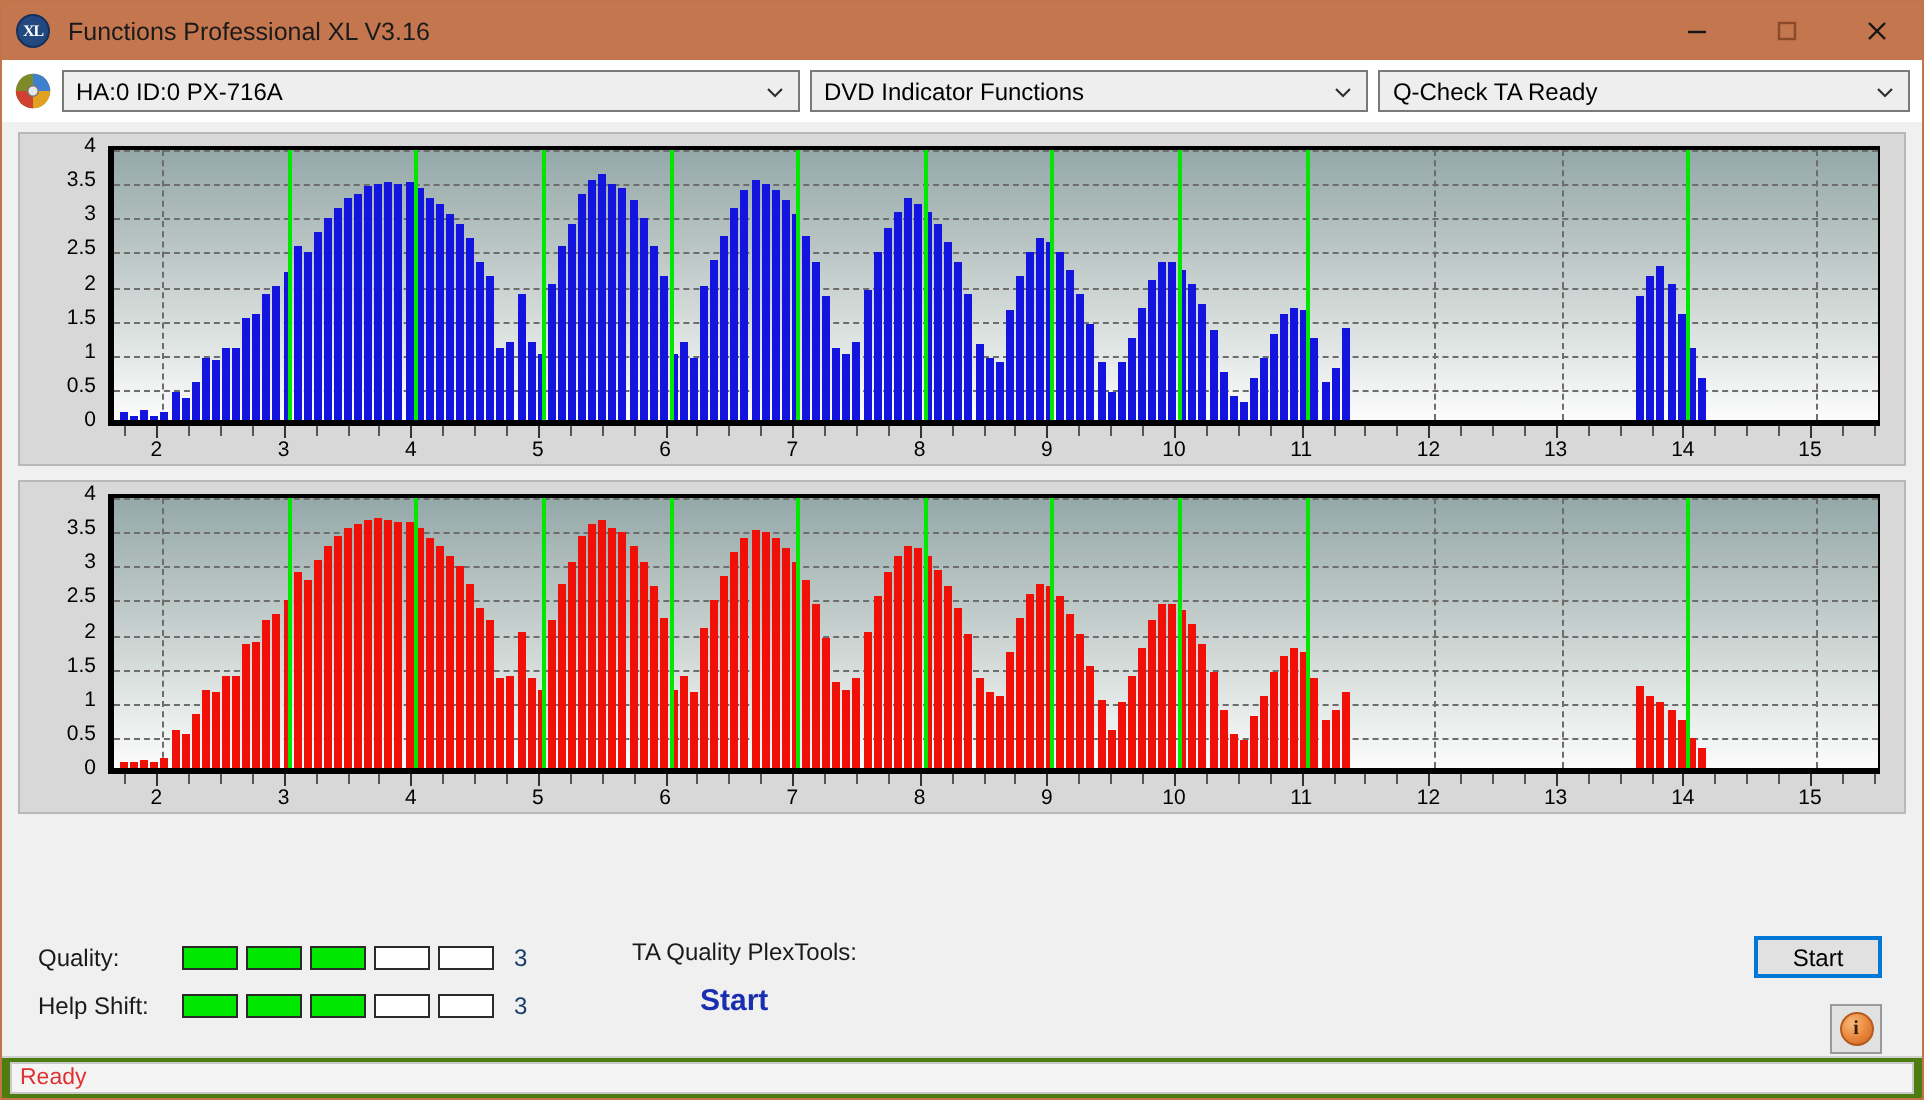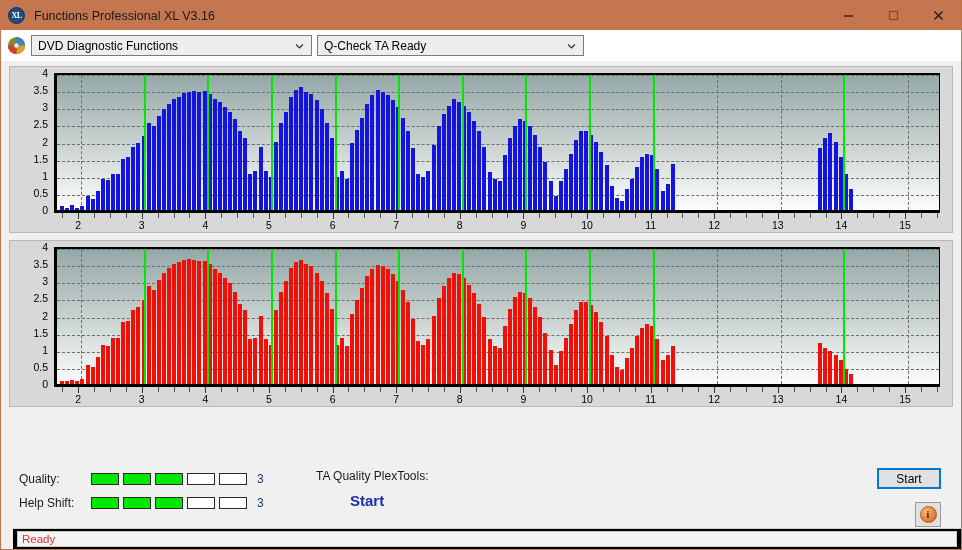--- a/index.html
+++ b/index.html
@@ -317,26 +317,25 @@
     font-family: "Liberation Serif", serif;
     display: flex;
     align-items: center;
     justify-content: center;
   }
 
   
   .statusbar {
     flex: 0 0 auto;
     height: 20px;
-    background: #000000;
+    background: #4d7c0f;
     border-top: 1px solid #d0d0d0;
     display: flex;
     align-items: center;
     padding: 0 4px;
-    margin-left: 12px;
   }
   .status-field {
     height: 16px;
     width: 100%;
     box-sizing: border-box;
     border: 1px solid #c9c9c9;
     background: #f4f4f4;
     display: flex;
     align-items: center;
     padding-left: 4px;
@@ -376,22 +375,30 @@
   <div class="selectors">
     <div class="disc-icon">
       <svg width="19" height="19" viewBox="0 0 19 19">
         <circle cx="9.5" cy="9.5" r="8.6" fill="#7e8a2a"></circle>
         <path d="M9.5 0.9 A8.6 8.6 0 0 1 18.1 9.5 L9.5 9.5 Z" fill="#3f7fd0"></path>
         <path d="M18.1 9.5 A8.6 8.6 0 0 1 9.5 18.1 L9.5 9.5 Z" fill="#e0a020"></path>
         <path d="M9.5 18.1 A8.6 8.6 0 0 1 0.9 9.5 L9.5 9.5 Z" fill="#d04030"></path>
         <circle cx="9.5" cy="9.5" r="2.6" fill="#e8e8e8" stroke="#777" stroke-width="0.7"></circle>
       </svg>
     </div>
+    <div class="combo drive">
+      <span>HA:0 ID:0  PX-716A</span>
+      <span class="arrow">
+        <svg width="9" height="9" viewBox="0 0 9 9">
+            <polyline points="1,3 4.5,6.5 8,3" fill="none" stroke="#303030" stroke-width="1.1"></polyline>
+          </svg>
+      </span>
+    </div>
     <div class="combo func">
-      <span>DVD Diagnostic Functions</span>
+      <span>DVD Indicator Functions</span>
       <span class="arrow">
         <svg width="9" height="9" viewBox="0 0 9 9">
             <polyline points="1,3 4.5,6.5 8,3" fill="none" stroke="#303030" stroke-width="1.1"></polyline>
           </svg>
       </span>
     </div>
     <div class="combo test">
       <span>Q-Check TA Ready</span>
       <span class="arrow">
         <svg width="9" height="9" viewBox="0 0 9 9">

